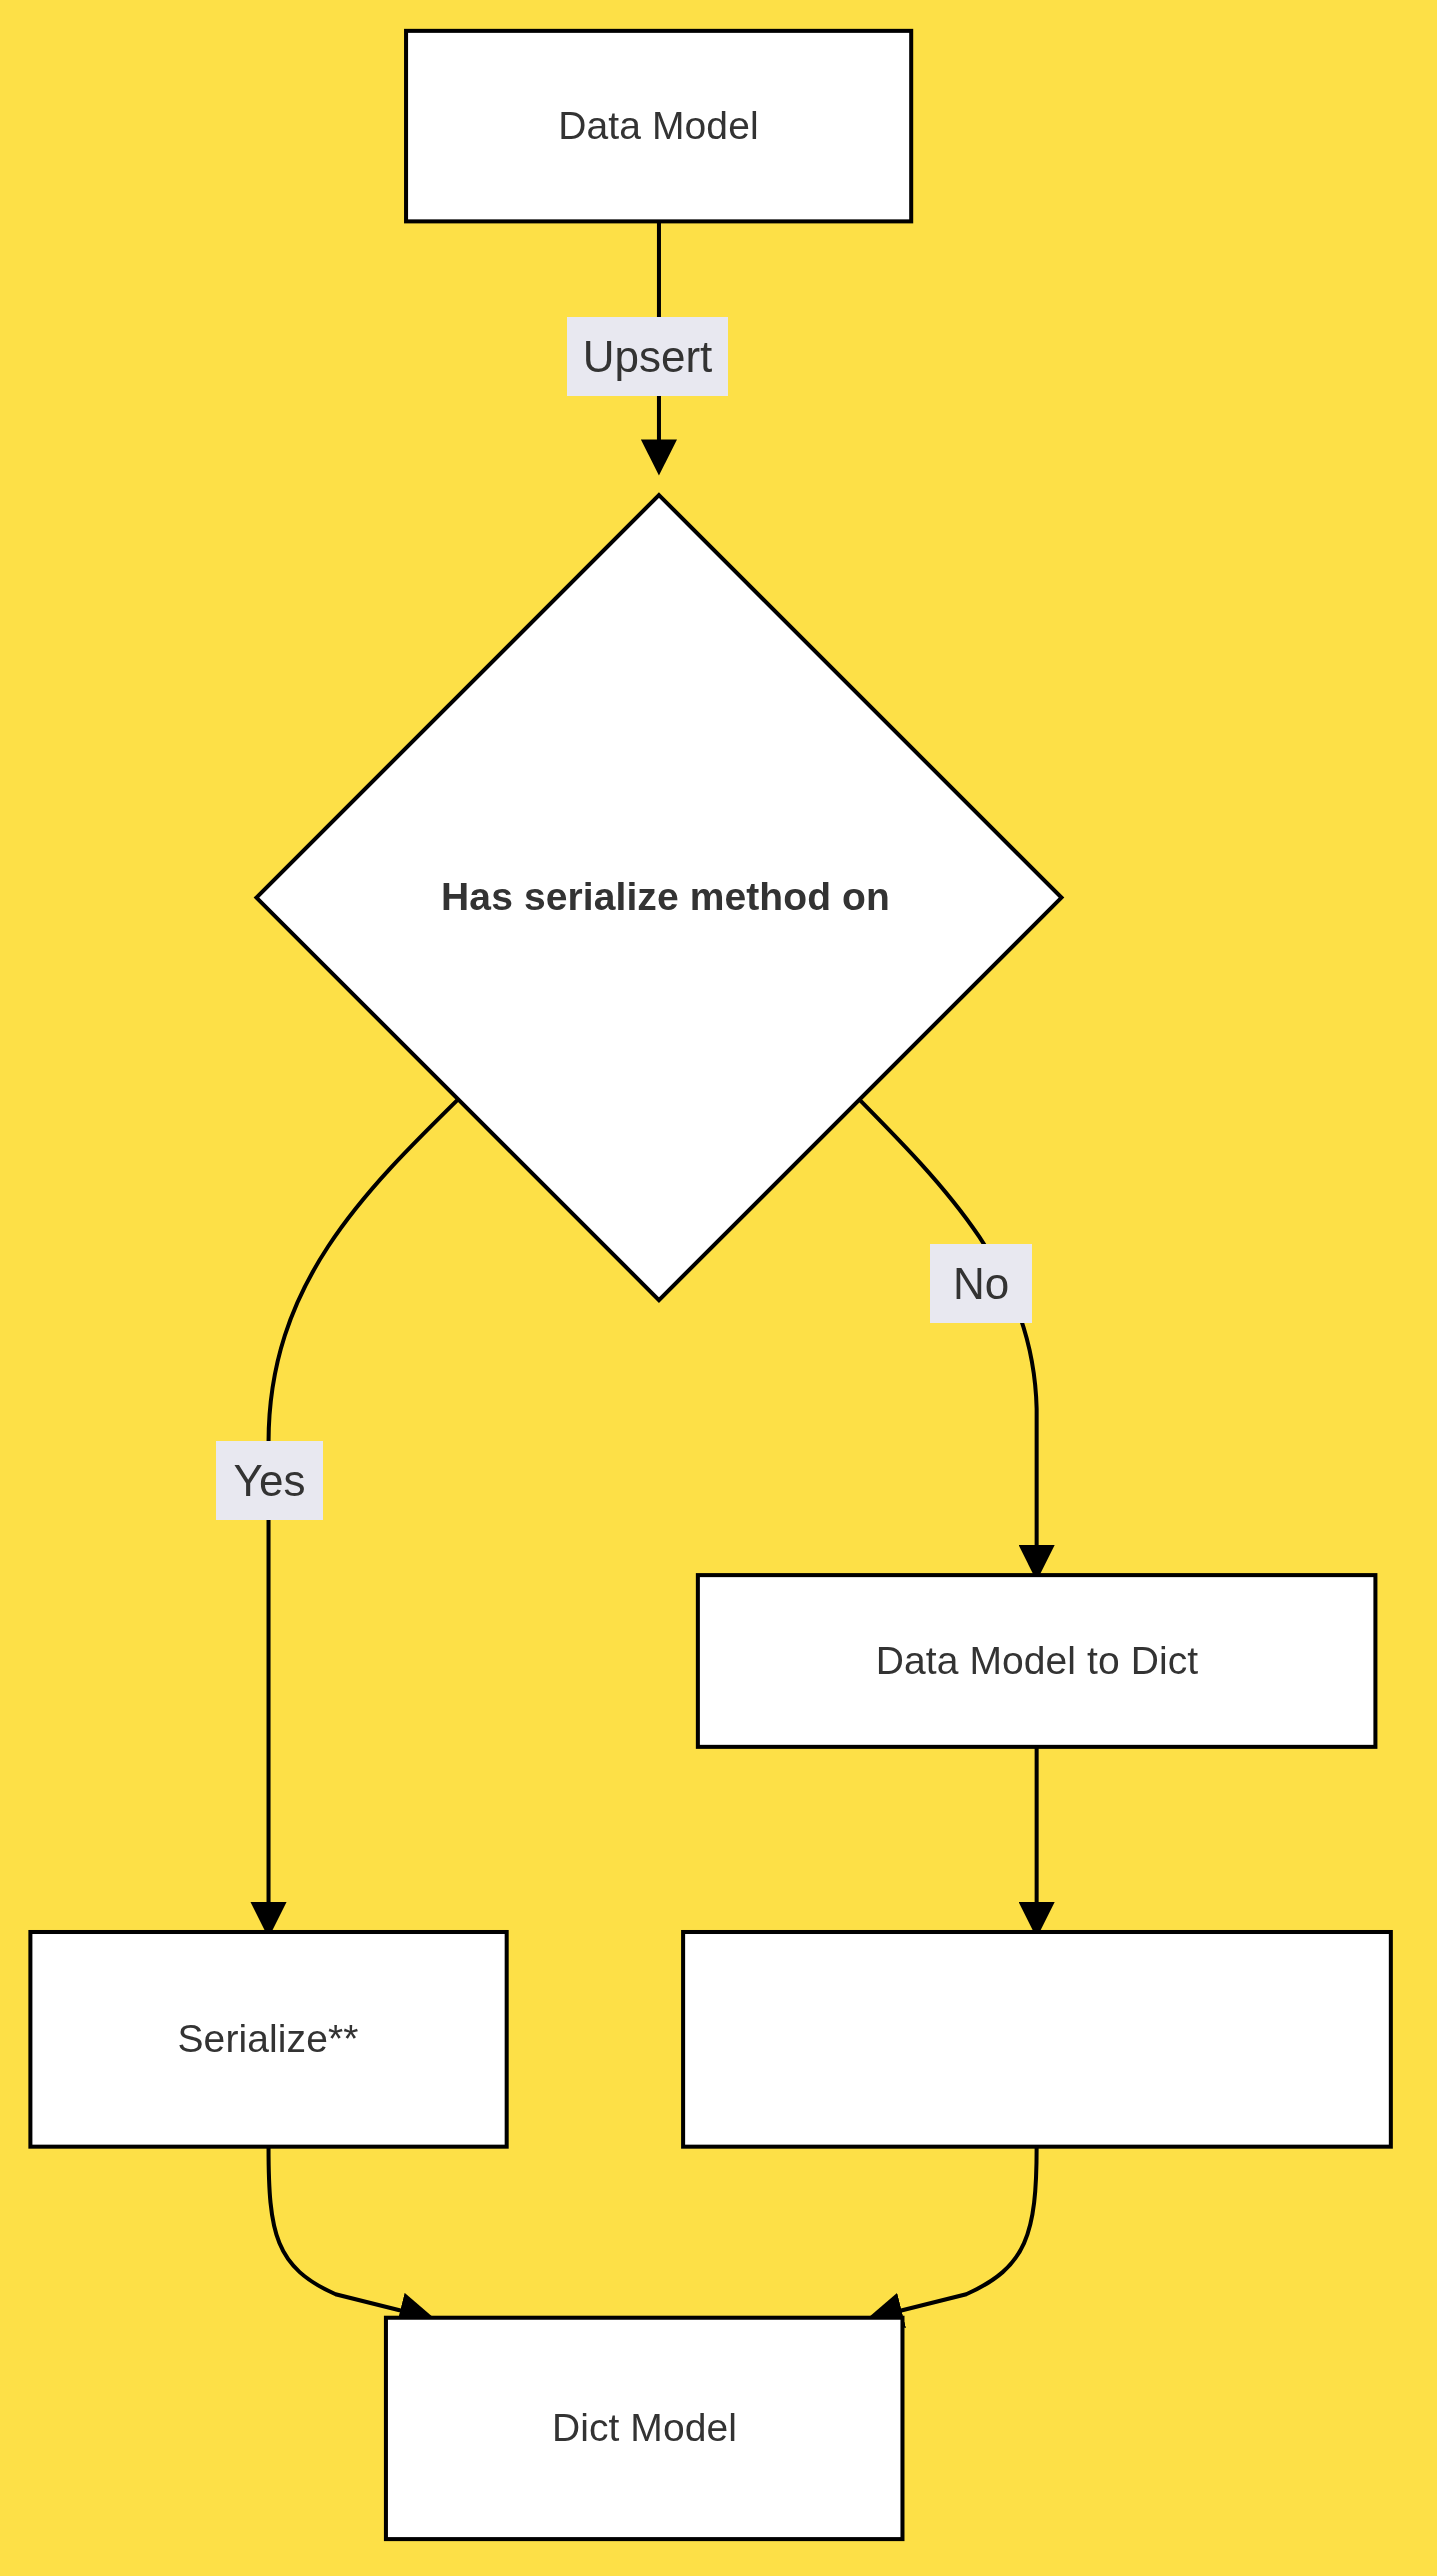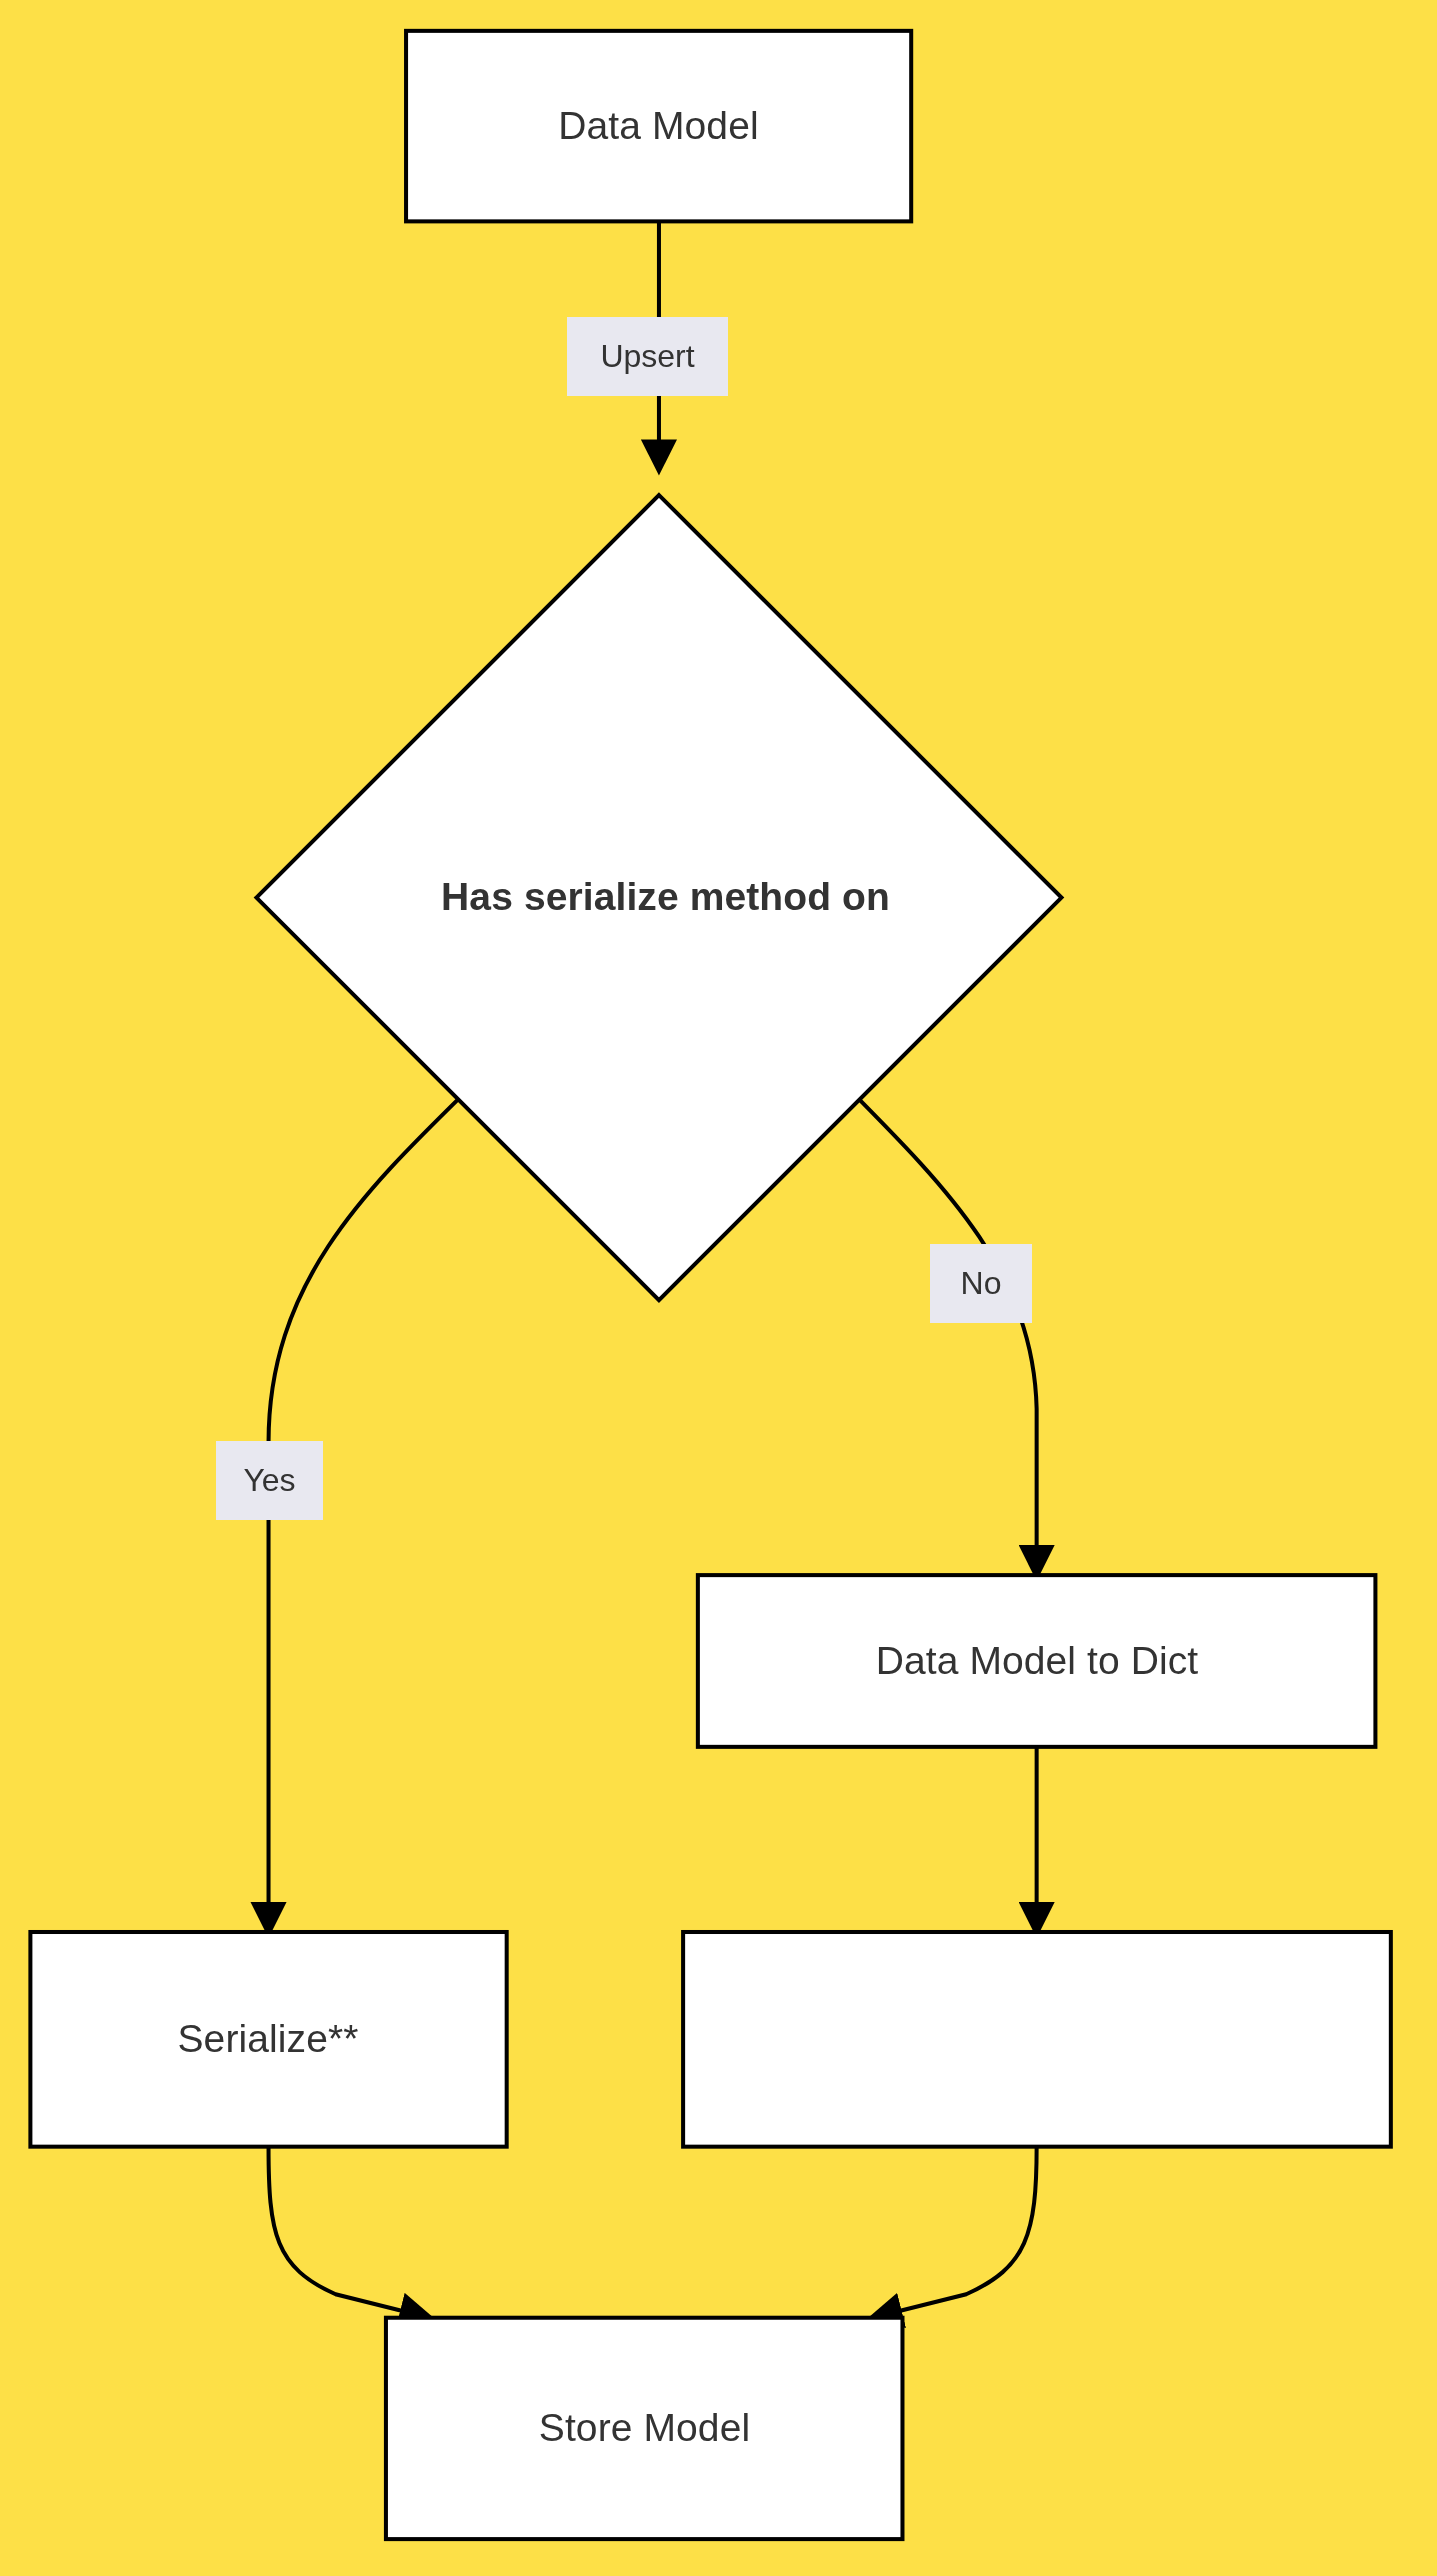--- a/index.html
+++ b/index.html
@@ -52,21 +52,21 @@
     letter-spacing: 0.1px;
     pointer-events: none;
   }
   .edge-label {
     position: absolute;
     display: flex;
     align-items: center;
     justify-content: center;
     background: #e8e8f0;
     color: #333333;
-    font-size: 32px;
+    font-size: 44px;
     font-family: "Liberation Sans", sans-serif;
     white-space: nowrap;
     padding: 2.7px 5.4px;
     box-sizing: border-box;
   }
 </style>
 </head>
 <body>
 
 <div id="diagram-root">
@@ -126,21 +126,21 @@
   <div class="node-label" style="left:698px; top:1575px; width:678px; height:172px;">
     <span>Data Model to Dict</span>
   </div>
 
   <div class="node-label" style="left:30px; top:1932px; width:476px; height:215px;">
     <span>Serialize**</span>
   </div>
 
 
   <div class="node-label" style="left:386px; top:2318px; width:517px; height:221px;">
-    <span>Store Model</span>
+    <span>Dict Model</span>
   </div>
 
   <div class="edge-label" style="left:567px; top:317px; width:161px; height:79px;">
     <span>Upsert</span>
   </div>
 
   <div class="edge-label" style="left:216px; top:1441px; width:107px; height:79px;">
     <span>Yes</span>
   </div>
 

